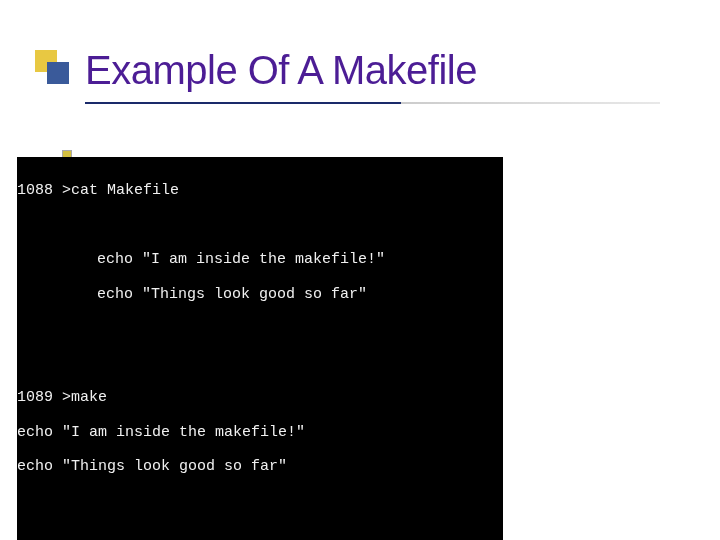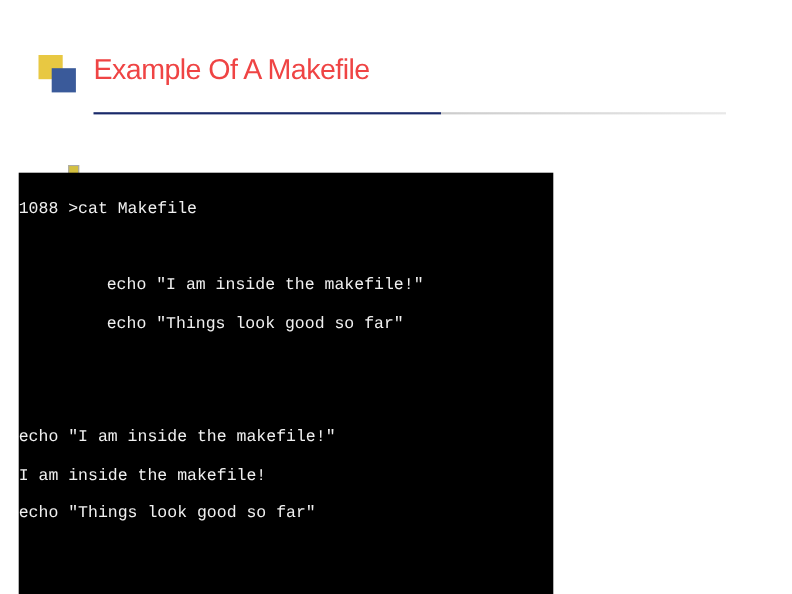--- a/index.html
+++ b/index.html
@@ -38,23 +38,23 @@
       height: 22px;
       background: #3a5a9a;
     }
     .title-container {
       position: absolute;
       top: 48px;
       left: 85px;
       width: 560px;
     }
     .title {
-      font-size: 26px;
+      font-size: 40px;
       font-weight: 400;
-      color: #ef4444;
+      color: #4c1d95;
       font-family: Verdana, Arial, sans-serif;
       letter-spacing: -0.5px;
     }
     .title-underline {
       position: absolute;
       top: 102px;
       left: 85px;
       width: 575px;
       height: 2px;
       background: linear-gradient(to right, #1a2a6a 0%, #1a2a6a 55%, #cccccc 55%, #e8e8e8 100%);
@@ -106,19 +106,19 @@
 
 <div class="bullet"></div>
 
 <div class="terminal">
 <span class="terminal-line">1088 &gt;cat Makefile</span>
 <span class="terminal-line"></span>
 <span class="terminal-line indent">echo "I am inside the makefile!"</span>
 <span class="terminal-line indent">echo "Things look good so far"</span>
 <span class="terminal-line"> </span>
 <span class="terminal-line"> </span>
+<span class="terminal-line">1089 &gt;make</span>
 <span class="terminal-line">echo "I am inside the makefile!"</span>
-<span class="terminal-line">I am inside the makefile!</span>
 <span class="terminal-line">echo "Things look good so far"</span>
 
 
 
 </div>
 
 </body></html>

